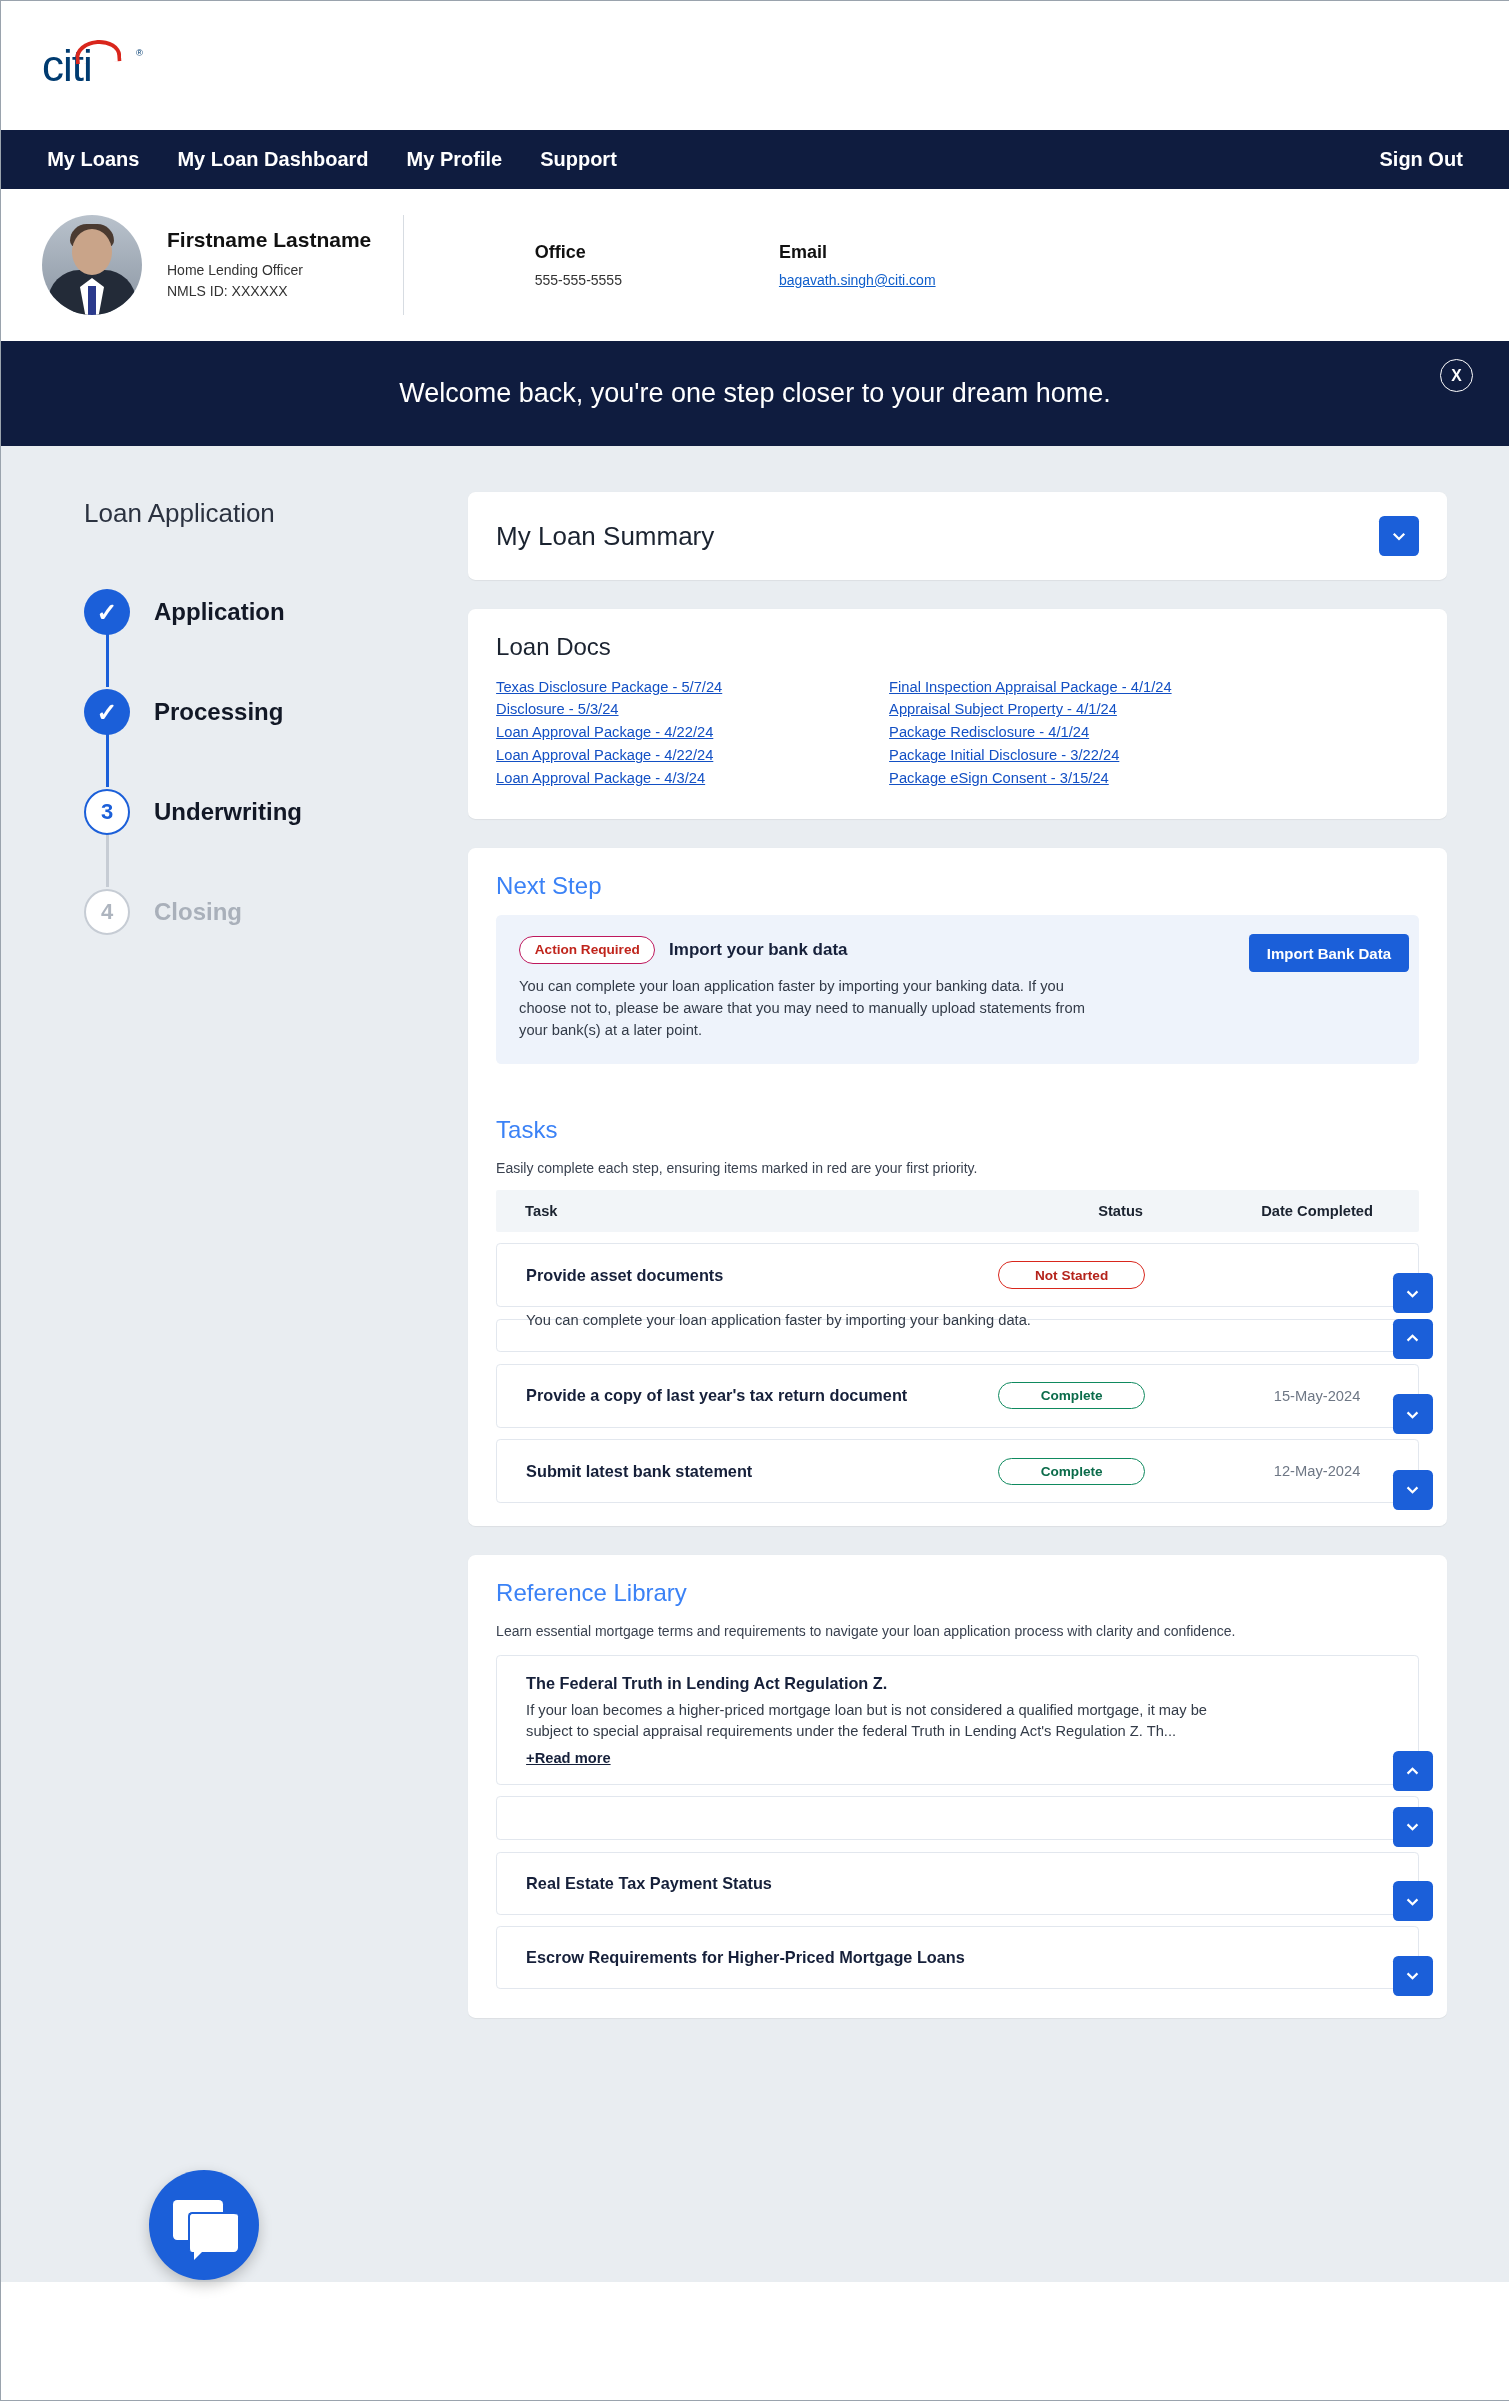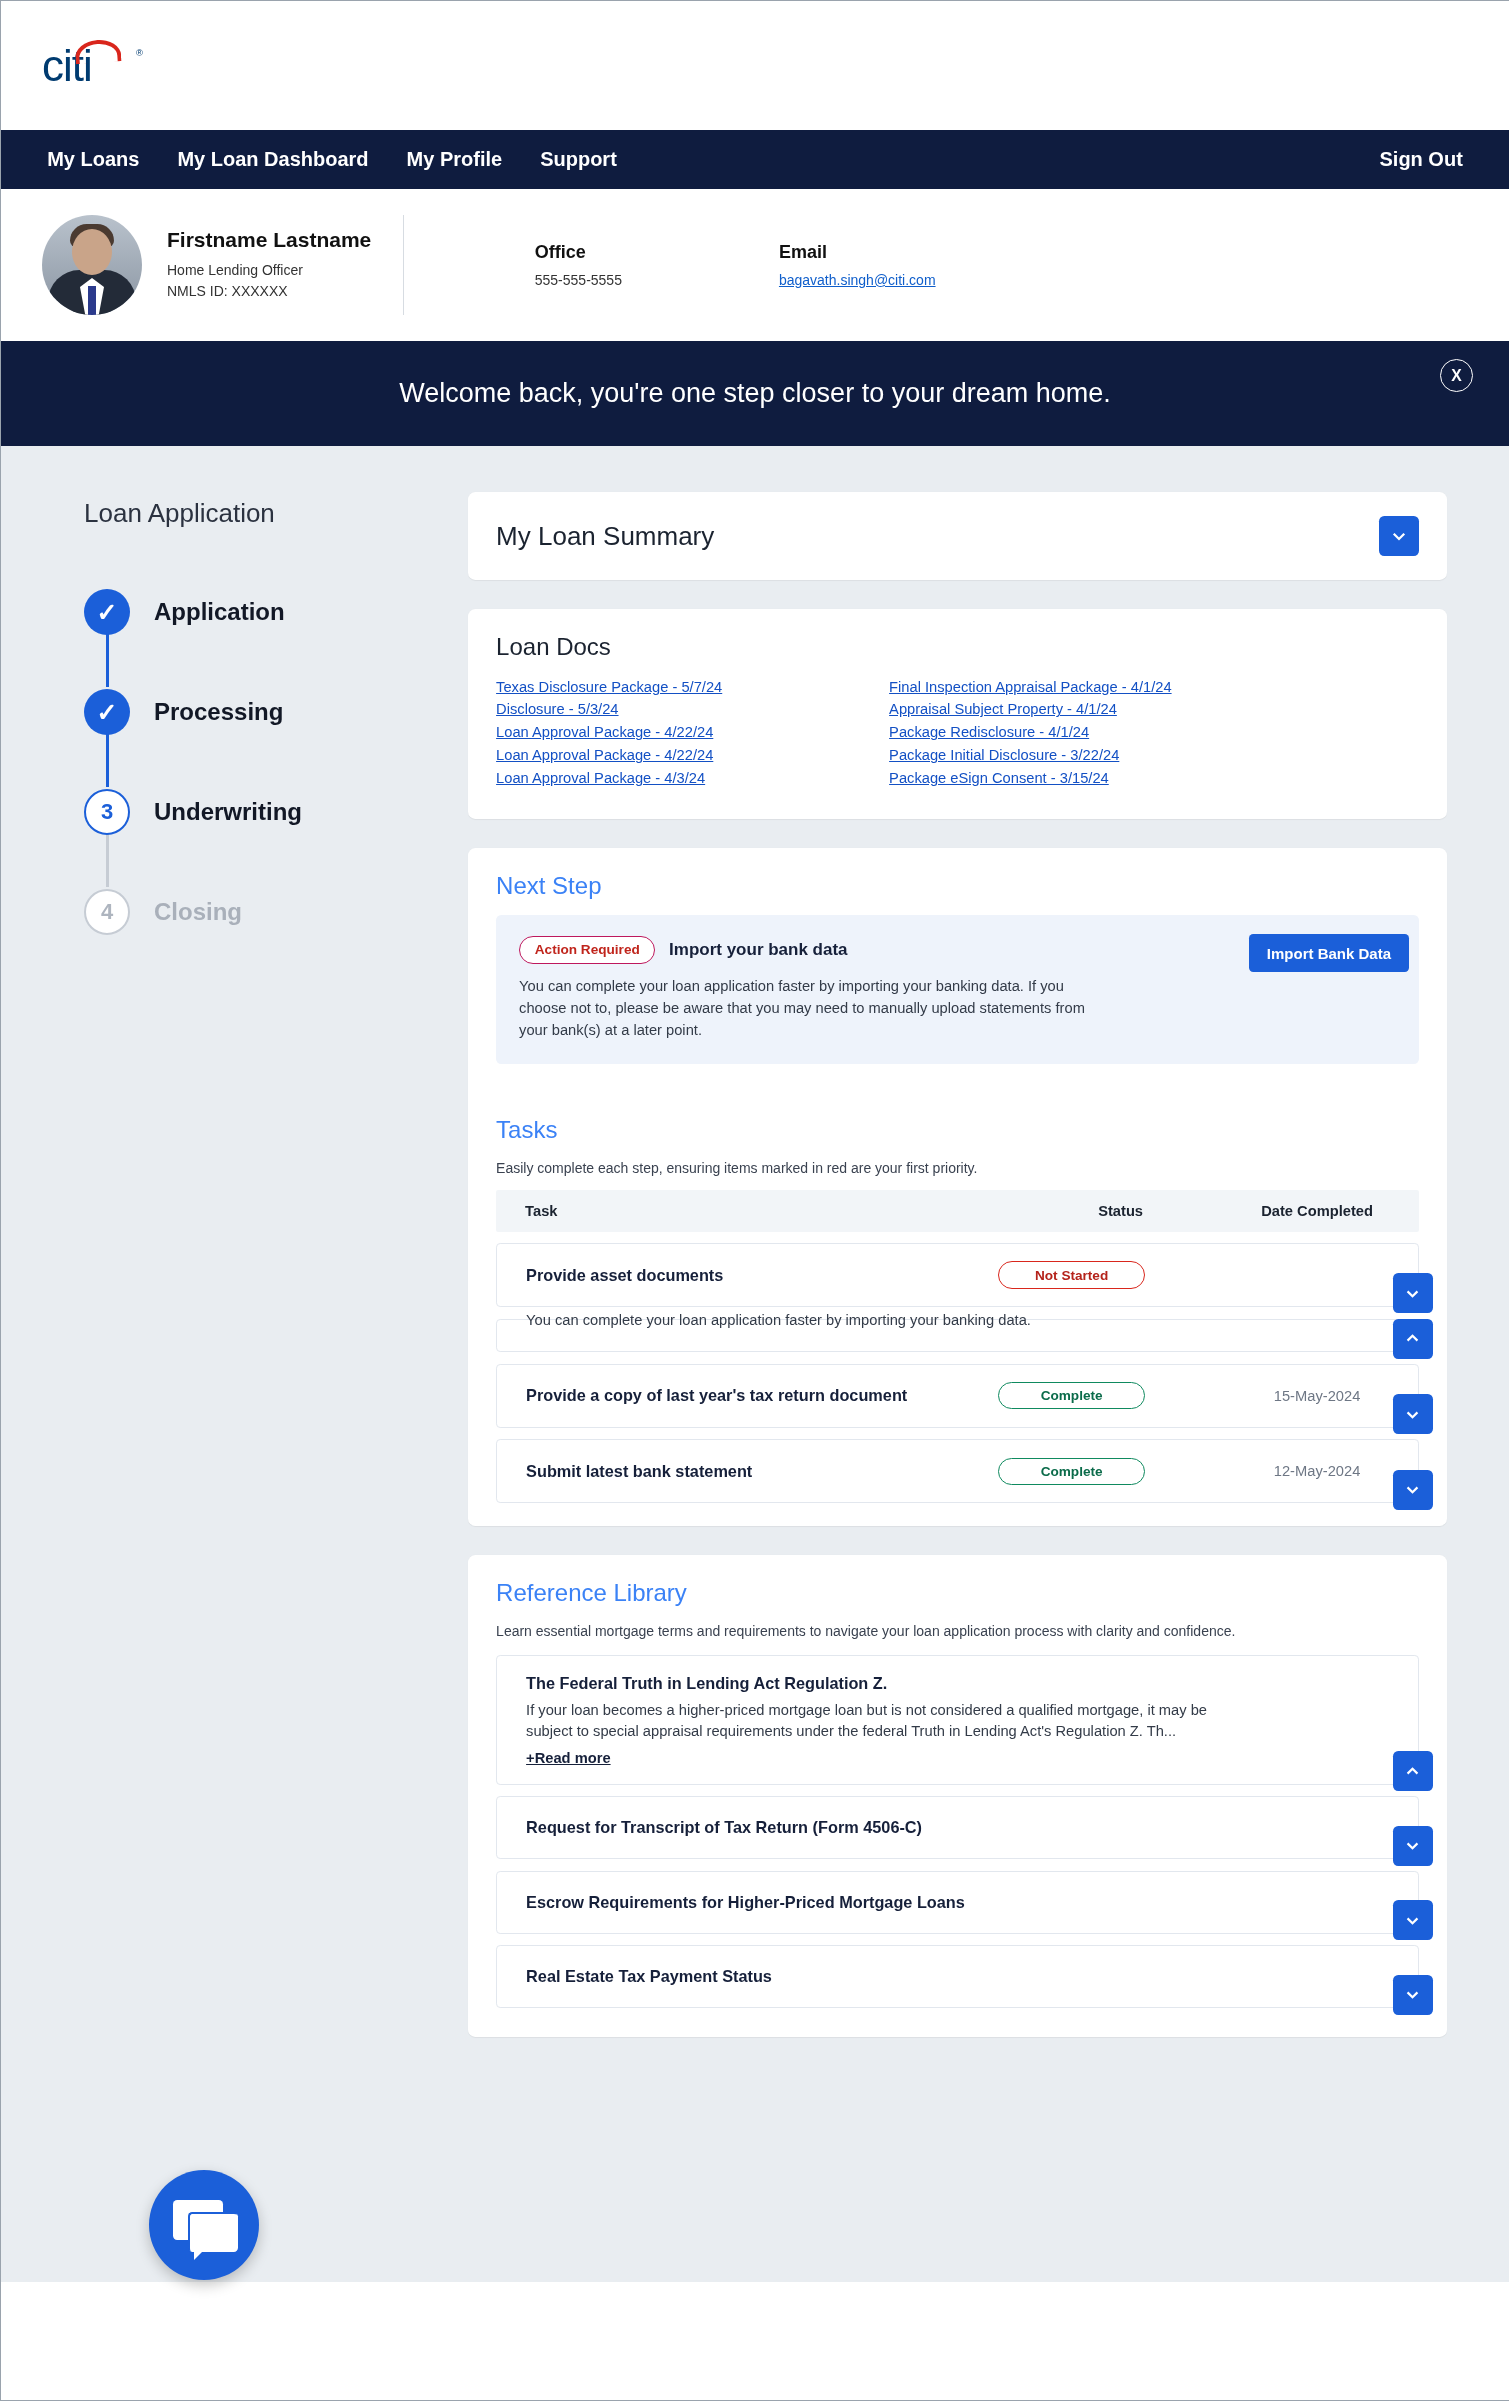--- a/index.html
+++ b/index.html
@@ -774,45 +774,44 @@
           <div class="ref-body">If your loan becomes a higher-priced mortgage loan but is not considered a qualified mortgage, it may be subject to special appraisal requirements under the federal Truth in Lending Act's Regulation Z. Th...</div>
           <a class="ref-readmore">+Read more</a>
           <div class="row-chev">
             <svg viewBox="0 0 24 24" fill="none" stroke="currentColor" stroke-width="3">
                 <path d="M5 15l7-7 7 7"></path>
               </svg>
           </div>
         </div>
 
         <div class="ref-item ref-collapsed">
-          <div class="ref-title">Request for Transcript of Tax Return (Form 4506-C)</div>
+          <div class="row-chev">
+            <svg viewBox="0 0 24 24" fill="none" stroke="currentColor" stroke-width="3">
+                <path d="M5 9l7 7 7-7"></path>
+              </svg>
+          </div>
+        </div>
+
+        <div class="ref-item ref-collapsed">
+          <div class="ref-title">Real Estate Tax Payment Status</div>
           <div class="row-chev">
             <svg viewBox="0 0 24 24" fill="none" stroke="currentColor" stroke-width="3">
                 <path d="M5 9l7 7 7-7"></path>
               </svg>
           </div>
         </div>
 
         <div class="ref-item ref-collapsed">
           <div class="ref-title">Escrow Requirements for Higher-Priced Mortgage Loans</div>
           <div class="row-chev">
             <svg viewBox="0 0 24 24" fill="none" stroke="currentColor" stroke-width="3">
                 <path d="M5 9l7 7 7-7"></path>
               </svg>
           </div>
         </div>
-
-        <div class="ref-item ref-collapsed">
-          <div class="ref-title">Real Estate Tax Payment Status</div>
-          <div class="row-chev">
-            <svg viewBox="0 0 24 24" fill="none" stroke="currentColor" stroke-width="3">
-                <path d="M5 9l7 7 7-7"></path>
-              </svg>
-          </div>
-        </div>
       </div>
 
     </div>
   </div>
 
   <div class="chat-fab">
     <span class="bubble-back"></span>
     <span class="bubble-front"></span>
     <span class="tail"></span>
   </div>

